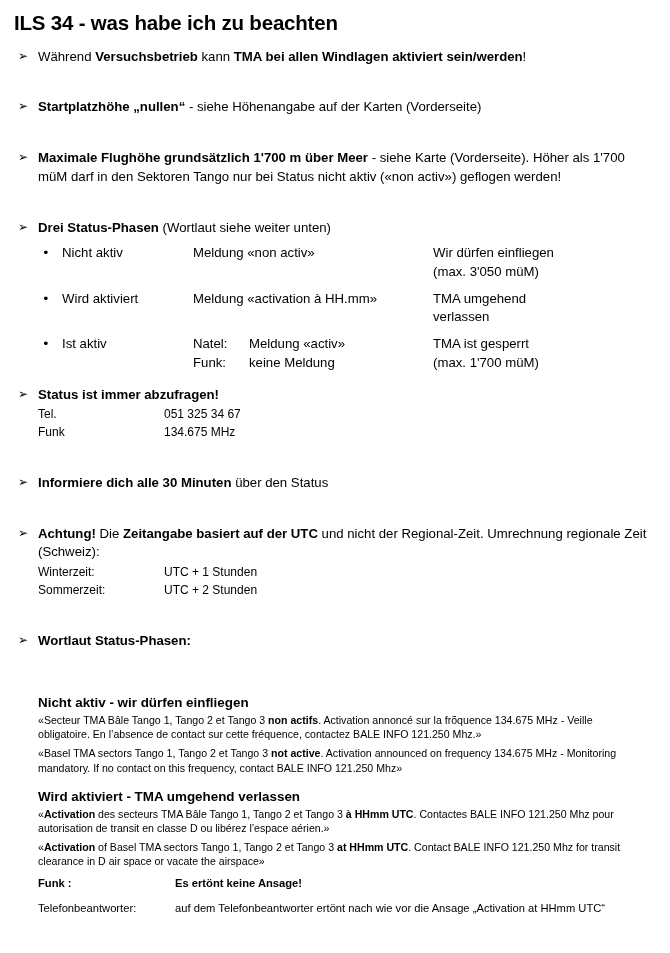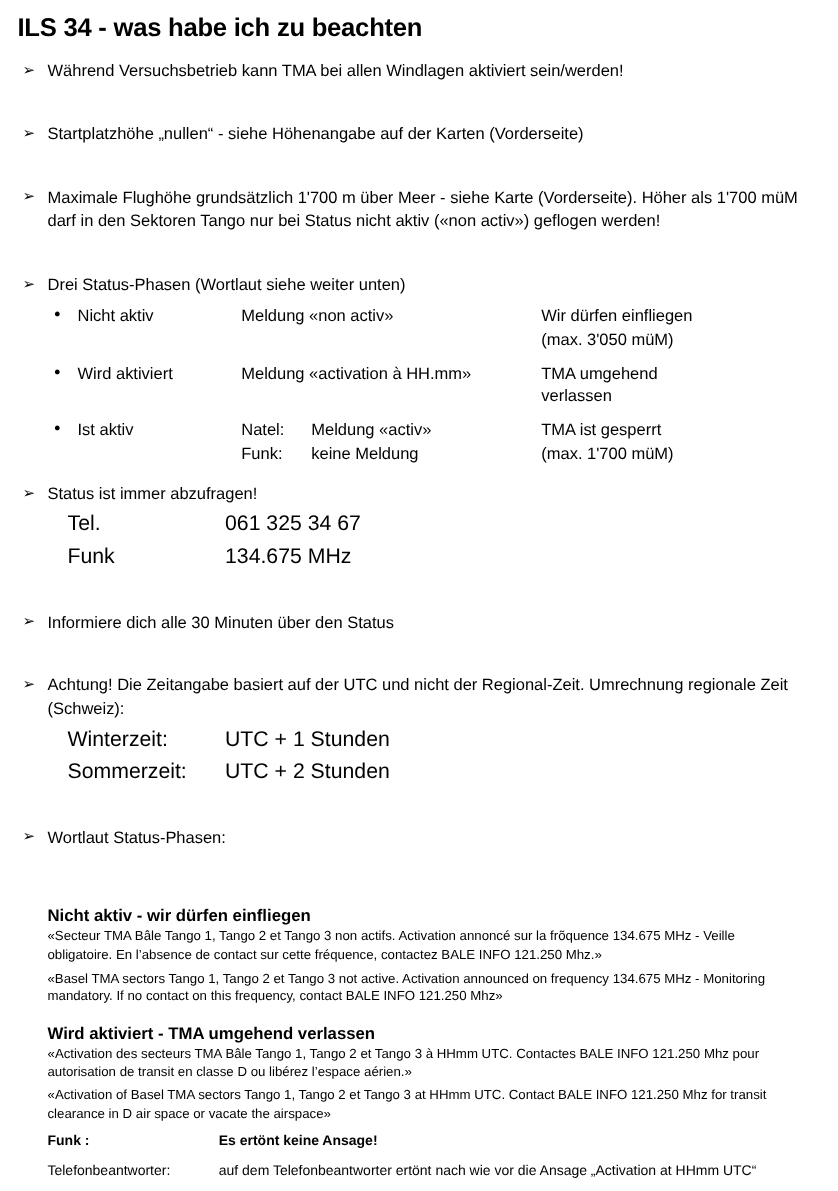--- a/index.html
+++ b/index.html
@@ -47,21 +47,21 @@
     position: absolute;
     left: 18px;
     top: 0px;
     font-size: 12px;
     line-height: 1.42;
     font-family: "DejaVu Sans", sans-serif;
   }
   .arrow-item.gap-xl { margin-top: 32px; }
   .arrow-item.gap-sm { margin-top: 13px; }
 
-  b, .b { font-weight: normal; }
+  b, .b { font-weight: bold; }
 
   
   .phase-list {
     margin: 7px 0 0 0;
     padding: 0;
     list-style: none;
   }
   .phase-row {
     position: relative;
     display: flex;
@@ -84,23 +84,23 @@
   .col-msg    { width: 240px; flex: 0 0 240px; }
   .col-effect { flex: 1 1 auto; }
   .sub-grid {
     display: grid;
     grid-template-columns: 56px auto;
     row-gap: 0;
   }
 
   
   .kv {
-    margin: 2px 0 0 16px;
+    margin: 2px 0 0 0;
     padding-left: 38px;
-    font-size: 17px;
+    font-size: 12px;
     line-height: 1.48;
   }
   .kv-row { display: flex; }
   .kv-row .k { width: 126px; flex: 0 0 126px; }
   .kv-row .v { flex: 1 1 auto; }
 
   
   .wl-block { padding-left: 38px; padding-right: 28px; margin-top: 44px; }
   .wl-head {
     font-size: 13.4px;
@@ -197,21 +197,21 @@
     </ul>
   </div>
 
   <div class="arrow-item gap-sm">
     <span class="arrow-glyph">➢</span>
     <b>Status ist immer abzufragen!</b>
   </div>
   <div class="kv">
     <div class="kv-row">
       <span class="k">Tel.</span>
-      <span class="v">061 325 34 67</span>
+      <span class="v">051 325 34 67</span>
     </div>
     <div class="kv-row">
       <span class="k">Funk</span>
       <span class="v">134.675 MHz</span>
     </div>
   </div>
 
   <div class="arrow-item gap-xl">
     <span class="arrow-glyph">➢</span>
     <b>Informiere dich alle 30 Minuten</b><span> über den Status</span>

